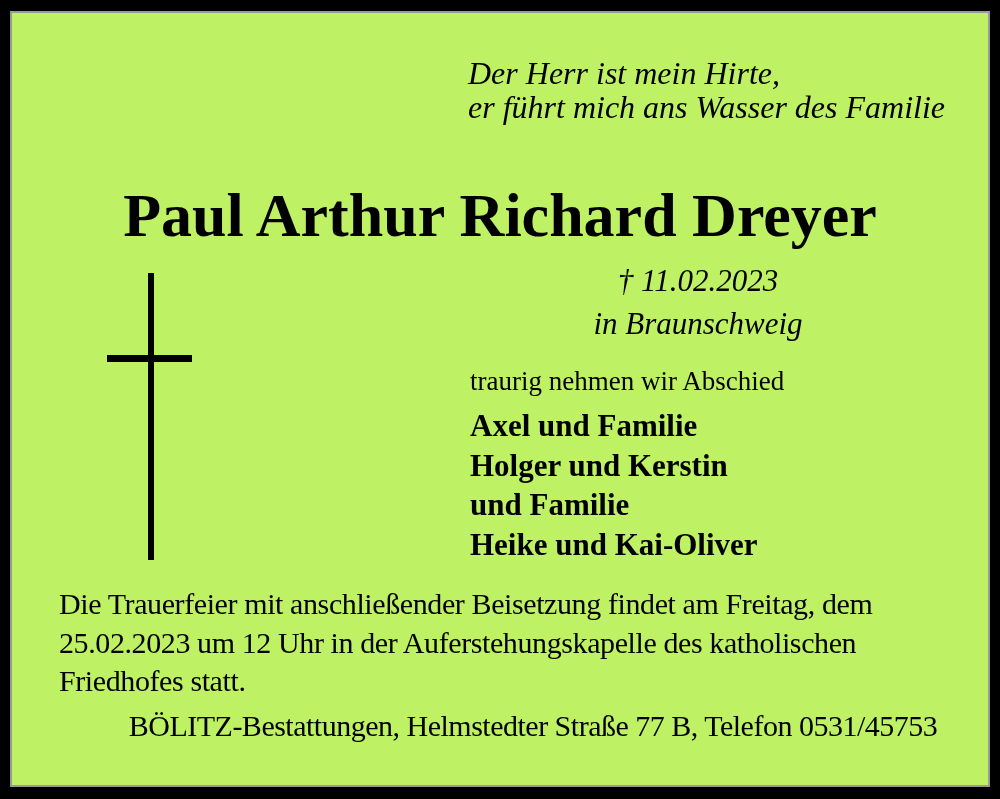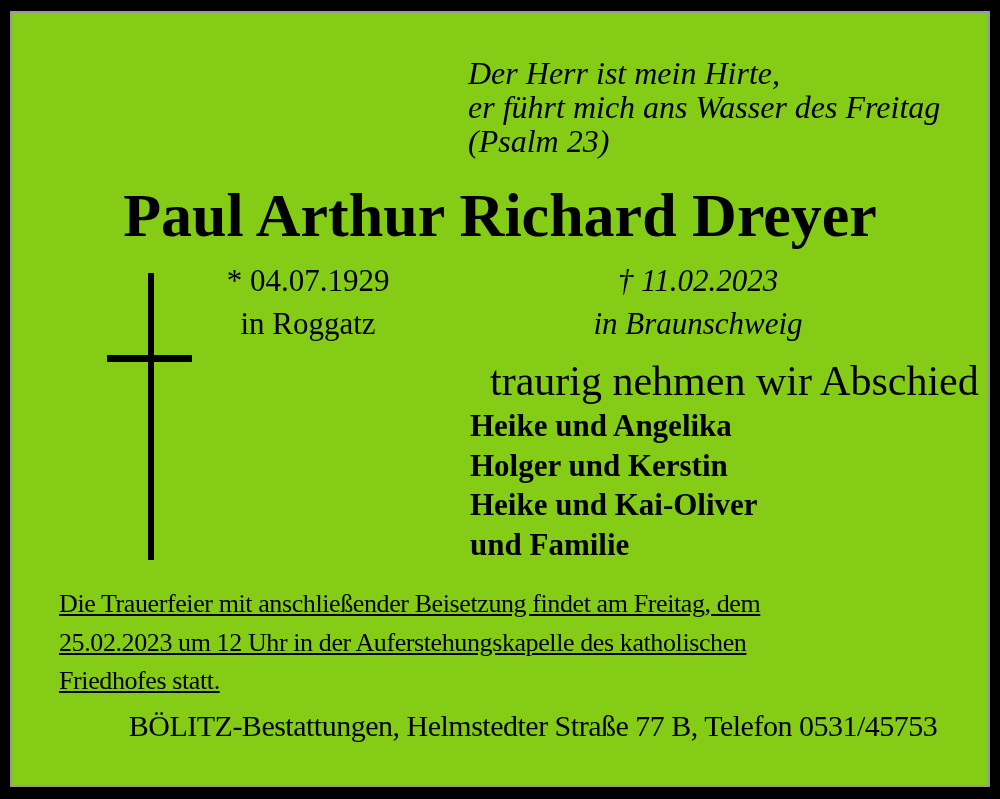--- a/index.html
+++ b/index.html
@@ -15,21 +15,21 @@
     font-family: "Liberation Serif", serif;
     color: #000000;
   }
   .card {
     position: absolute;
     left: 10px;
     top: 11px;
     width: 980px;
     height: 776px;
     box-sizing: border-box;
-    background: #84cc16;
+    background: #bef264;
     border: 2px solid #999999;
   }
   .quote {
     position: absolute;
     left: 456px;
     top: 43px;
     font-style: italic;
     font-size: 32px;
     line-height: 34px;
     white-space: nowrap;
@@ -60,43 +60,41 @@
   .cross-bar {
     position: absolute;
     background: #000000;
   }
   .cross-v { left: 136px; top: 260px; width: 6px;  height: 287px; }
   .cross-h { left: 95px;  top: 342px; width: 85px; height: 7px; }
   .condolence-intro {
     position: absolute;
     left: 458px;
     top: 350px;
-    font-size: 42px;
+    font-size: 27px;
     line-height: 36px;
     white-space: nowrap;
-    margin-left: 20px;
   }
   .mourners {
     position: absolute;
     left: 458px;
     top: 393px;
     font-weight: bold;
     font-size: 31px;
     line-height: 39.5px;
     white-space: nowrap;
   }
   .funeral-notice {
     position: absolute;
     left: 47px;
     top: 572px;
-    font-size: 26px;
+    font-size: 30px;
     line-height: 38.6px;
     letter-spacing: -0.4px;
     white-space: nowrap;
-    text-decoration: underline;
   }
   .funeral-home {
     position: absolute;
     left: 0;
     top: 696px;
     width: 100%;
     text-align: center;
     font-size: 30px;
     line-height: 34px;
     letter-spacing: -0.5px;
@@ -104,48 +102,43 @@
     padding-left: 33px;
   }
 </style>
 </head>
 <body>
 
 <div class="card">
 
   <div class="quote">
     <div>Der Herr ist mein Hirte,</div>
-    <div>er führt mich ans Wasser des Freitag</div>
-    <div>(Psalm 23)</div>
+    <div>er führt mich ans Wasser des Familie</div>
   </div>
 
   <div class="deceased-name">Paul Arthur Richard Dreyer</div>
 
-  <div class="vital-col vital-birth">
-    <div><span>*</span> <span>04.07.1929</span></div>
-    <div>in Roggatz</div>
-  </div>
 
   <div class="vital-col vital-death">
     <div><span>†</span> <span>11.02.2023</span></div>
     <div>in Braunschweig</div>
   </div>
 
   <div>
     <div class="cross-bar cross-v"></div>
     <div class="cross-bar cross-h"></div>
   </div>
 
   <div class="condolence-intro">traurig nehmen wir Abschied</div>
 
   <div class="mourners">
-    <div>Heike und Angelika</div>
+    <div>Axel und Familie</div>
     <div>Holger und Kerstin</div>
+    <div>und Familie</div>
     <div>Heike und Kai-Oliver</div>
-    <div>und Familie</div>
   </div>
 
   <div class="funeral-notice">
     <div>Die Trauerfeier mit anschließender Beisetzung findet am Freitag, dem</div>
     <div>25.02.2023 um 12 Uhr in der Auferstehungskapelle des katholischen</div>
     <div>Friedhofes statt.</div>
   </div>
 
   <div class="funeral-home">BÖLITZ-Bestattungen, Helmstedter Straße 77 B, Telefon 0531/45753</div>
 

